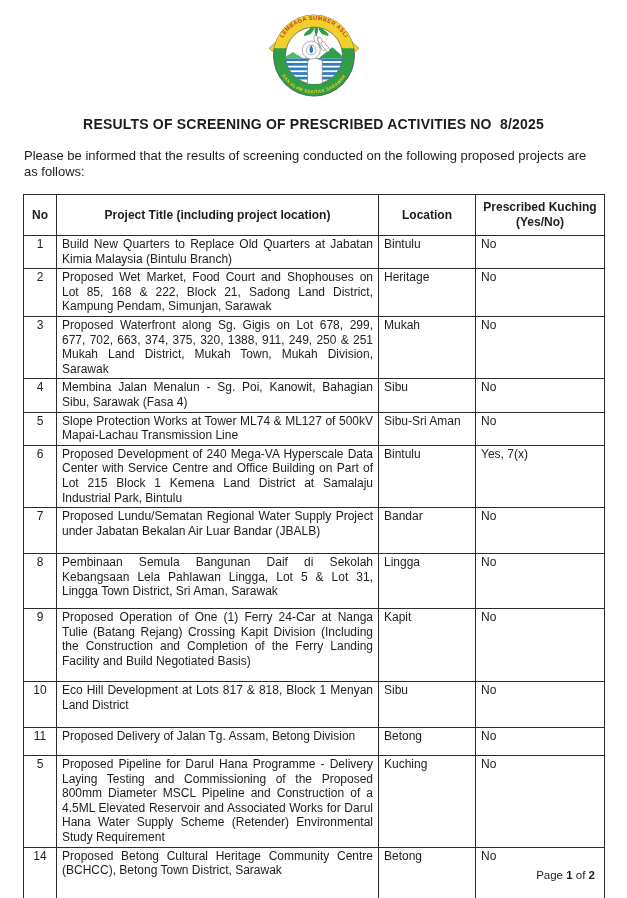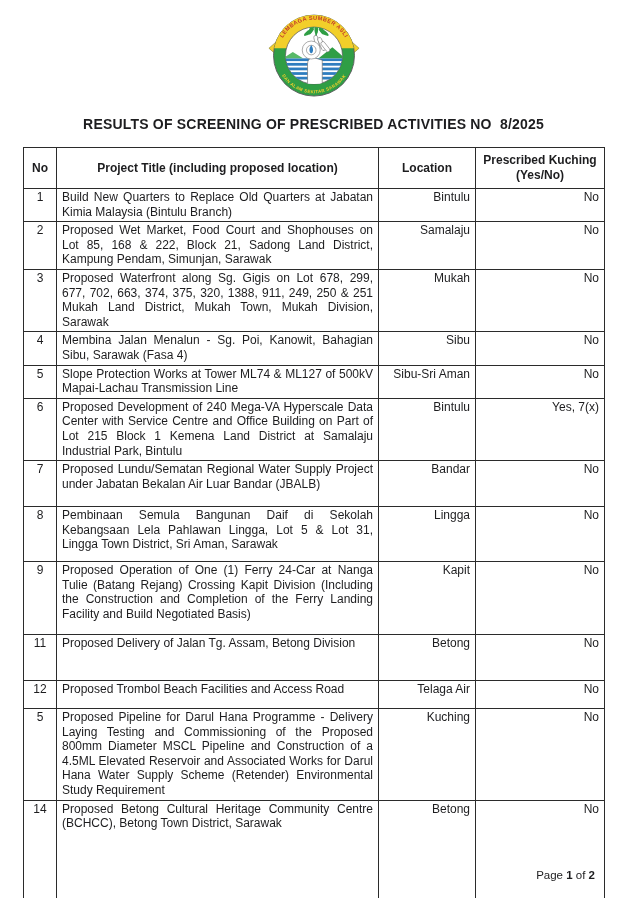--- a/index.html
+++ b/index.html
@@ -41,21 +41,21 @@
   }
   table.results thead th {
     vertical-align:middle;
     text-align:center;
     font-weight:bold;
     height:36px;
     padding:2px 4px;
   }
   td.c-no { text-align:center; padding:1px 2px; }
   td.c-title { text-align:justify;margin-left:36px; }
-  td.c-loc, td.c-pa { text-align:right; }
+  td.c-loc, td.c-pa { text-align:left; }
   
   tbody tr:nth-child(1)  { height:27px; }
   tbody tr:nth-child(2)  { height:41px; }
   tbody tr:nth-child(3)  { height:45px; }
   tbody tr:nth-child(4)  { height:30px; }
   tbody tr:nth-child(5)  { height:27px; }
   tbody tr:nth-child(6)  { height:56px; }
   tbody tr:nth-child(7)  { height:46px; }
   tbody tr:nth-child(8)  { height:55px; }
   tbody tr:nth-child(9)  { height:73px; }
@@ -134,47 +134,48 @@
         <textPath href="#arcTop" startOffset="50%" text-anchor="middle">LEMBAGA SUMBER ASLI</textPath>
       </text>
       <text font-size="4.8" font-weight="bold" fill="#f2cf2a" letter-spacing="0.4" font-family="Liberation Sans, sans-serif">
         <textPath href="#arcBot" startOffset="50%" text-anchor="middle">DAN ALAM SEKITAR SARAWAK</textPath>
       </text>
     </svg>
   </div>
 
   <div class="doc-title">RESULTS OF SCREENING OF PRESCRIBED ACTIVITIES NO  8/2025</div>
 
+  <div class="intro">Please be informed that the results of screening conducted on the following proposed projects are as follows:</div>
 
   <table class="results">
     <colgroup>
       <col style="width:33px">
         <col style="width:322px">
         <col style="width:97px">
         <col style="width:129px">
     </colgroup>
     <thead>
       <tr>
         <th>No</th>
-        <th>Project Title (including proposed location)</th>
+        <th>Project Title (including project location)</th>
         <th>Location</th>
         <th>Prescribed Kuching (Yes/No)</th>
       </tr>
     </thead>
     <tbody>
       <tr>
         <td class="c-no">1</td>
         <td class="c-title">Build New Quarters to Replace Old Quarters at Jabatan Kimia Malaysia (Bintulu Branch)</td>
         <td class="c-loc">Bintulu</td>
         <td class="c-pa">No</td>
       </tr>
       <tr>
         <td class="c-no">2</td>
         <td class="c-title">Proposed Wet Market, Food Court and Shophouses on Lot 85, 168 &amp; 222, Block 21, Sadong Land District, Kampung Pendam, Simunjan, Sarawak</td>
-        <td class="c-loc">Samalaju</td>
+        <td class="c-loc">Heritage</td>
         <td class="c-pa">No</td>
       </tr>
       <tr>
         <td class="c-no">3</td>
         <td class="c-title">Proposed Waterfront along Sg. Gigis on Lot 678, 299, 677, 702, 663, 374, 375, 320, 1388, 911, 249, 250 &amp; 251 Mukah Land District, Mukah Town, Mukah Division, Sarawak</td>
         <td class="c-loc">Mukah</td>
         <td class="c-pa">No</td>
       </tr>
       <tr>
         <td class="c-no">4</td>
@@ -206,29 +207,29 @@
         <td class="c-loc">Lingga</td>
         <td class="c-pa">No</td>
       </tr>
       <tr>
         <td class="c-no">9</td>
         <td class="c-title">Proposed Operation of One (1) Ferry 24-Car at Nanga Tulie (Batang Rejang) Crossing Kapit Division (Including the Construction and Completion of the Ferry Landing Facility and Build Negotiated Basis)</td>
         <td class="c-loc">Kapit</td>
         <td class="c-pa">No</td>
       </tr>
       <tr>
+        <td class="c-no">10</td>
+        <td class="c-title">Eco Hill Development at Lots 817 &amp; 818, Block 1 Menyan Land District</td>
+        <td class="c-loc">Sibu</td>
+        <td class="c-pa">No</td>
+      </tr>
+      <tr>
         <td class="c-no">11</td>
         <td class="c-title">Proposed Delivery of Jalan Tg. Assam, Betong Division</td>
         <td class="c-loc">Betong</td>
-        <td class="c-pa">No</td>
-      </tr>
-      <tr>
-        <td class="c-no">12</td>
-        <td class="c-title">Proposed Trombol Beach Facilities and Access Road</td>
-        <td class="c-loc">Telaga Air</td>
         <td class="c-pa">No</td>
       </tr>
       <tr>
         <td class="c-no">5</td>
         <td class="c-title">Proposed Pipeline for Darul Hana Programme - Delivery Laying Testing and Commissioning of the Proposed 800mm Diameter MSCL Pipeline and Construction of a 4.5ML Elevated Reservoir and Associated Works for Darul Hana Water Supply Scheme (Retender) Environmental Study Requirement</td>
         <td class="c-loc">Kuching</td>
         <td class="c-pa">No</td>
       </tr>
       <tr>
         <td class="c-no">14</td>

